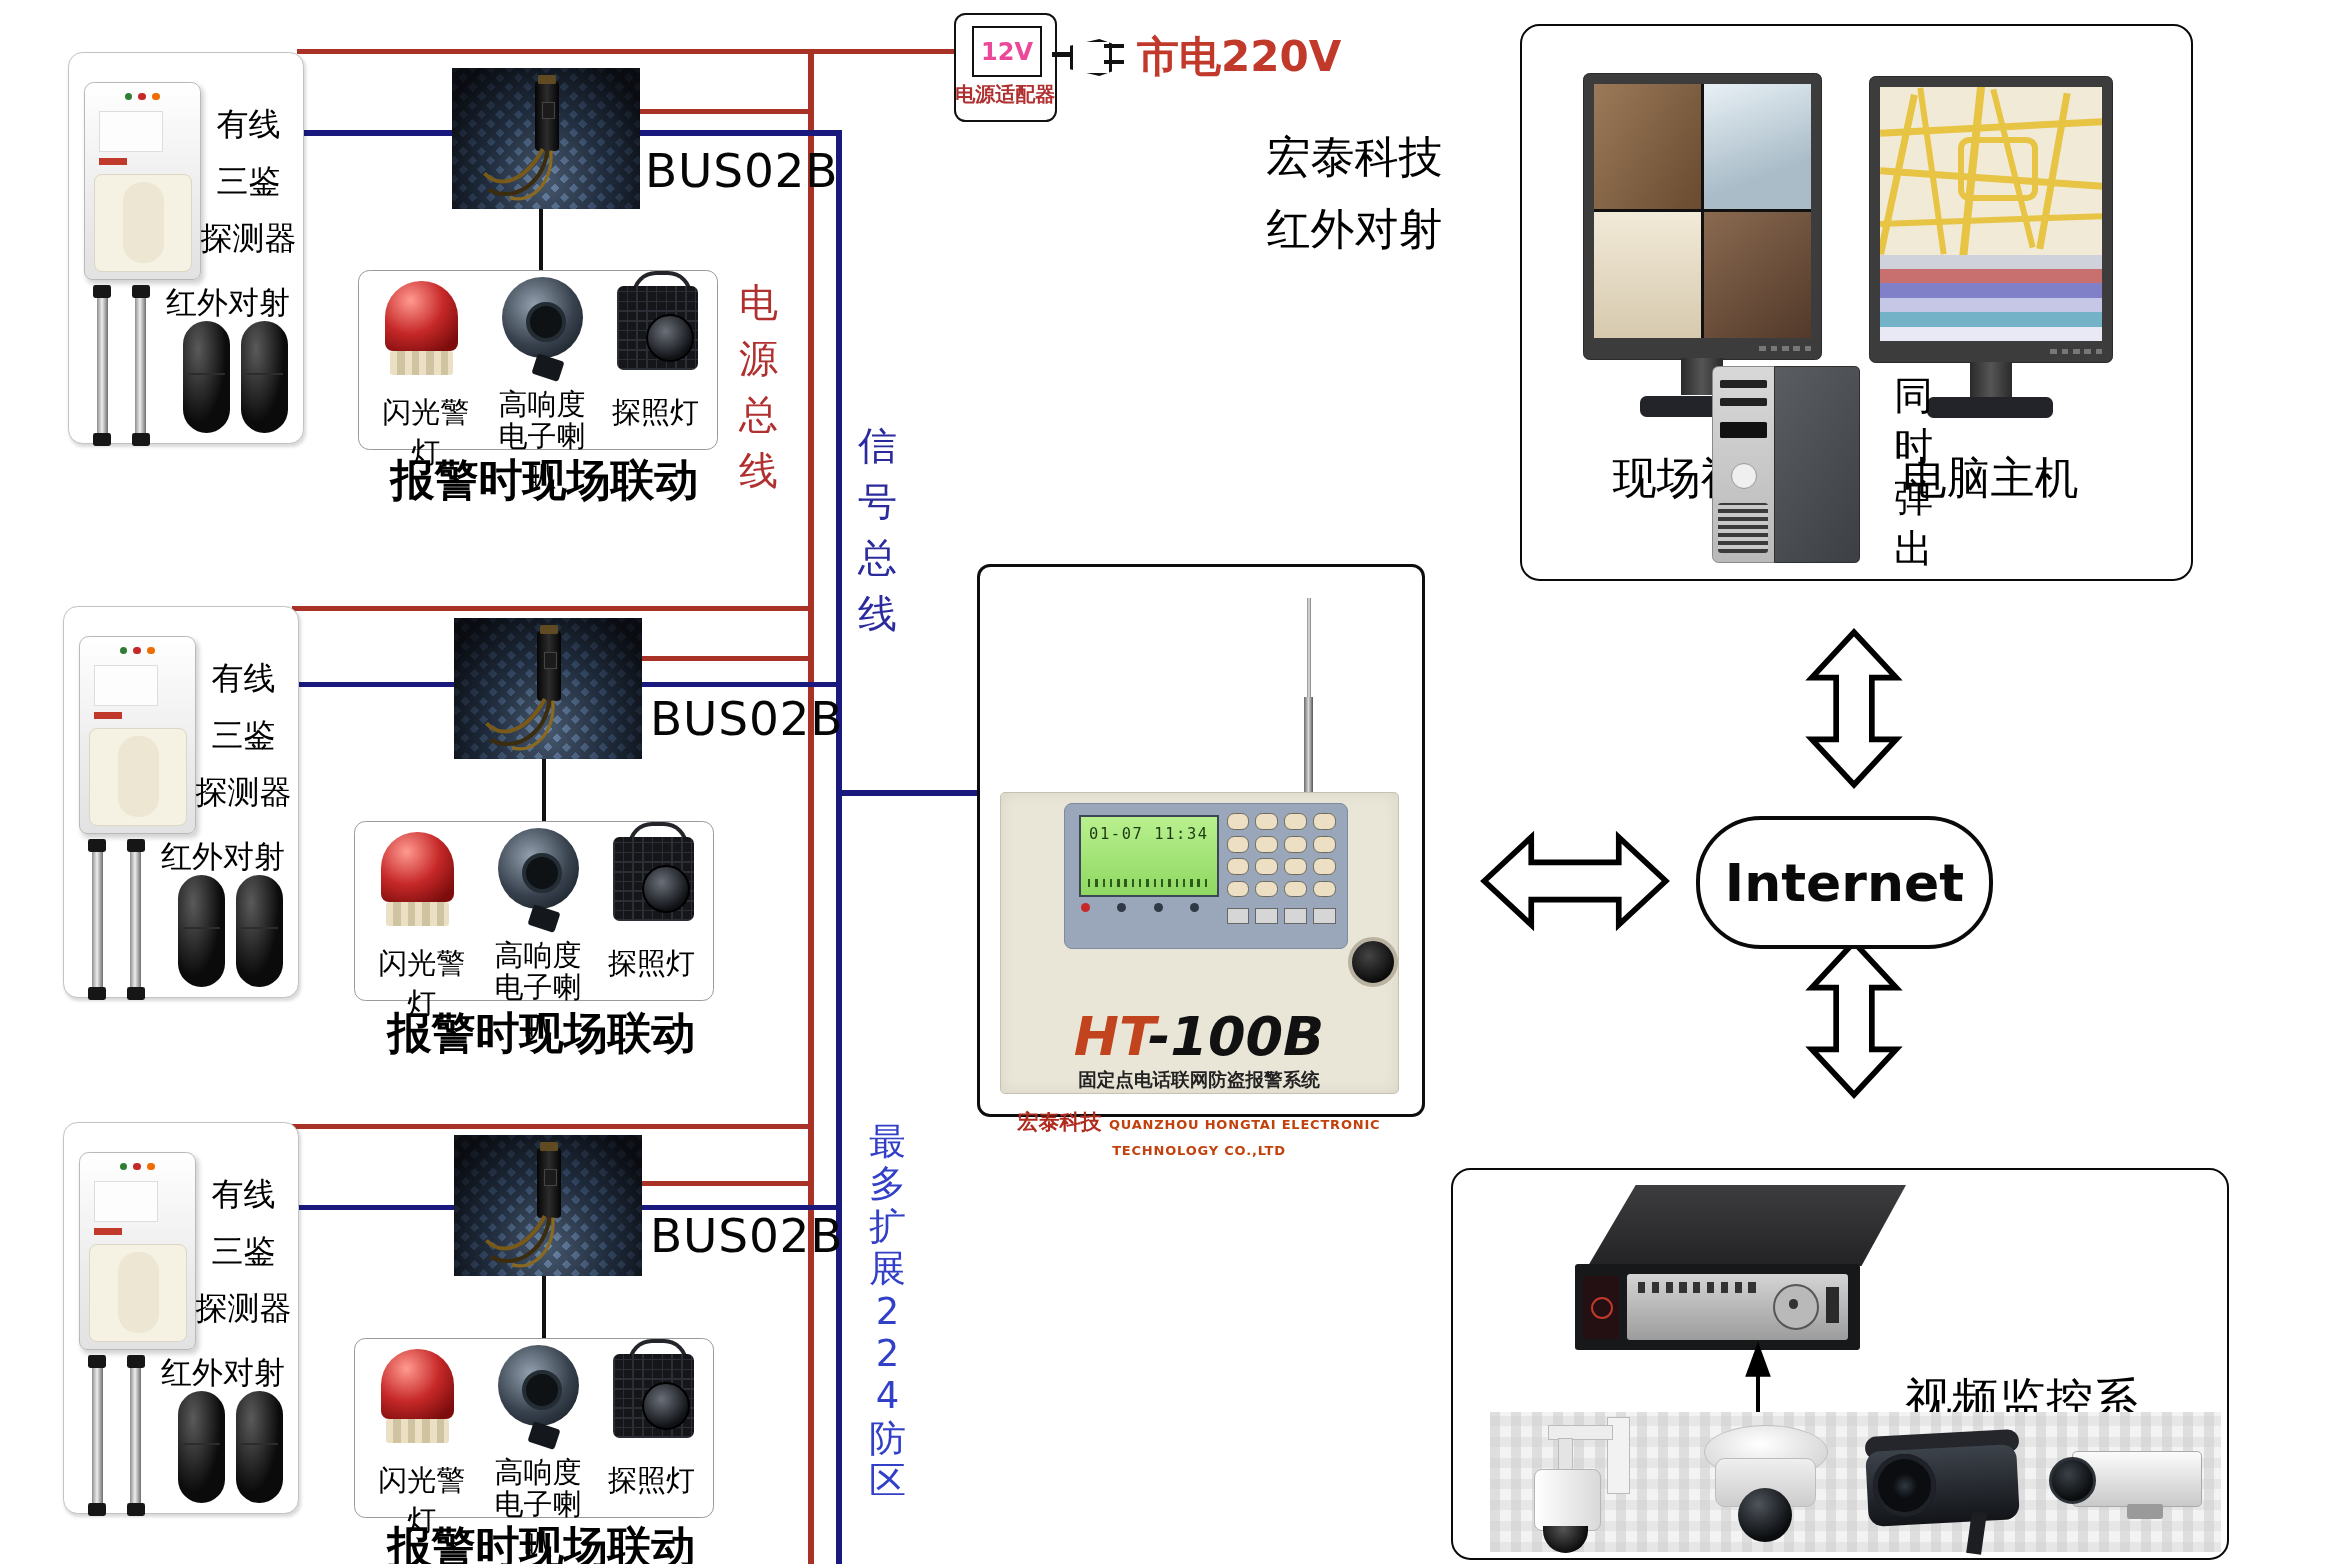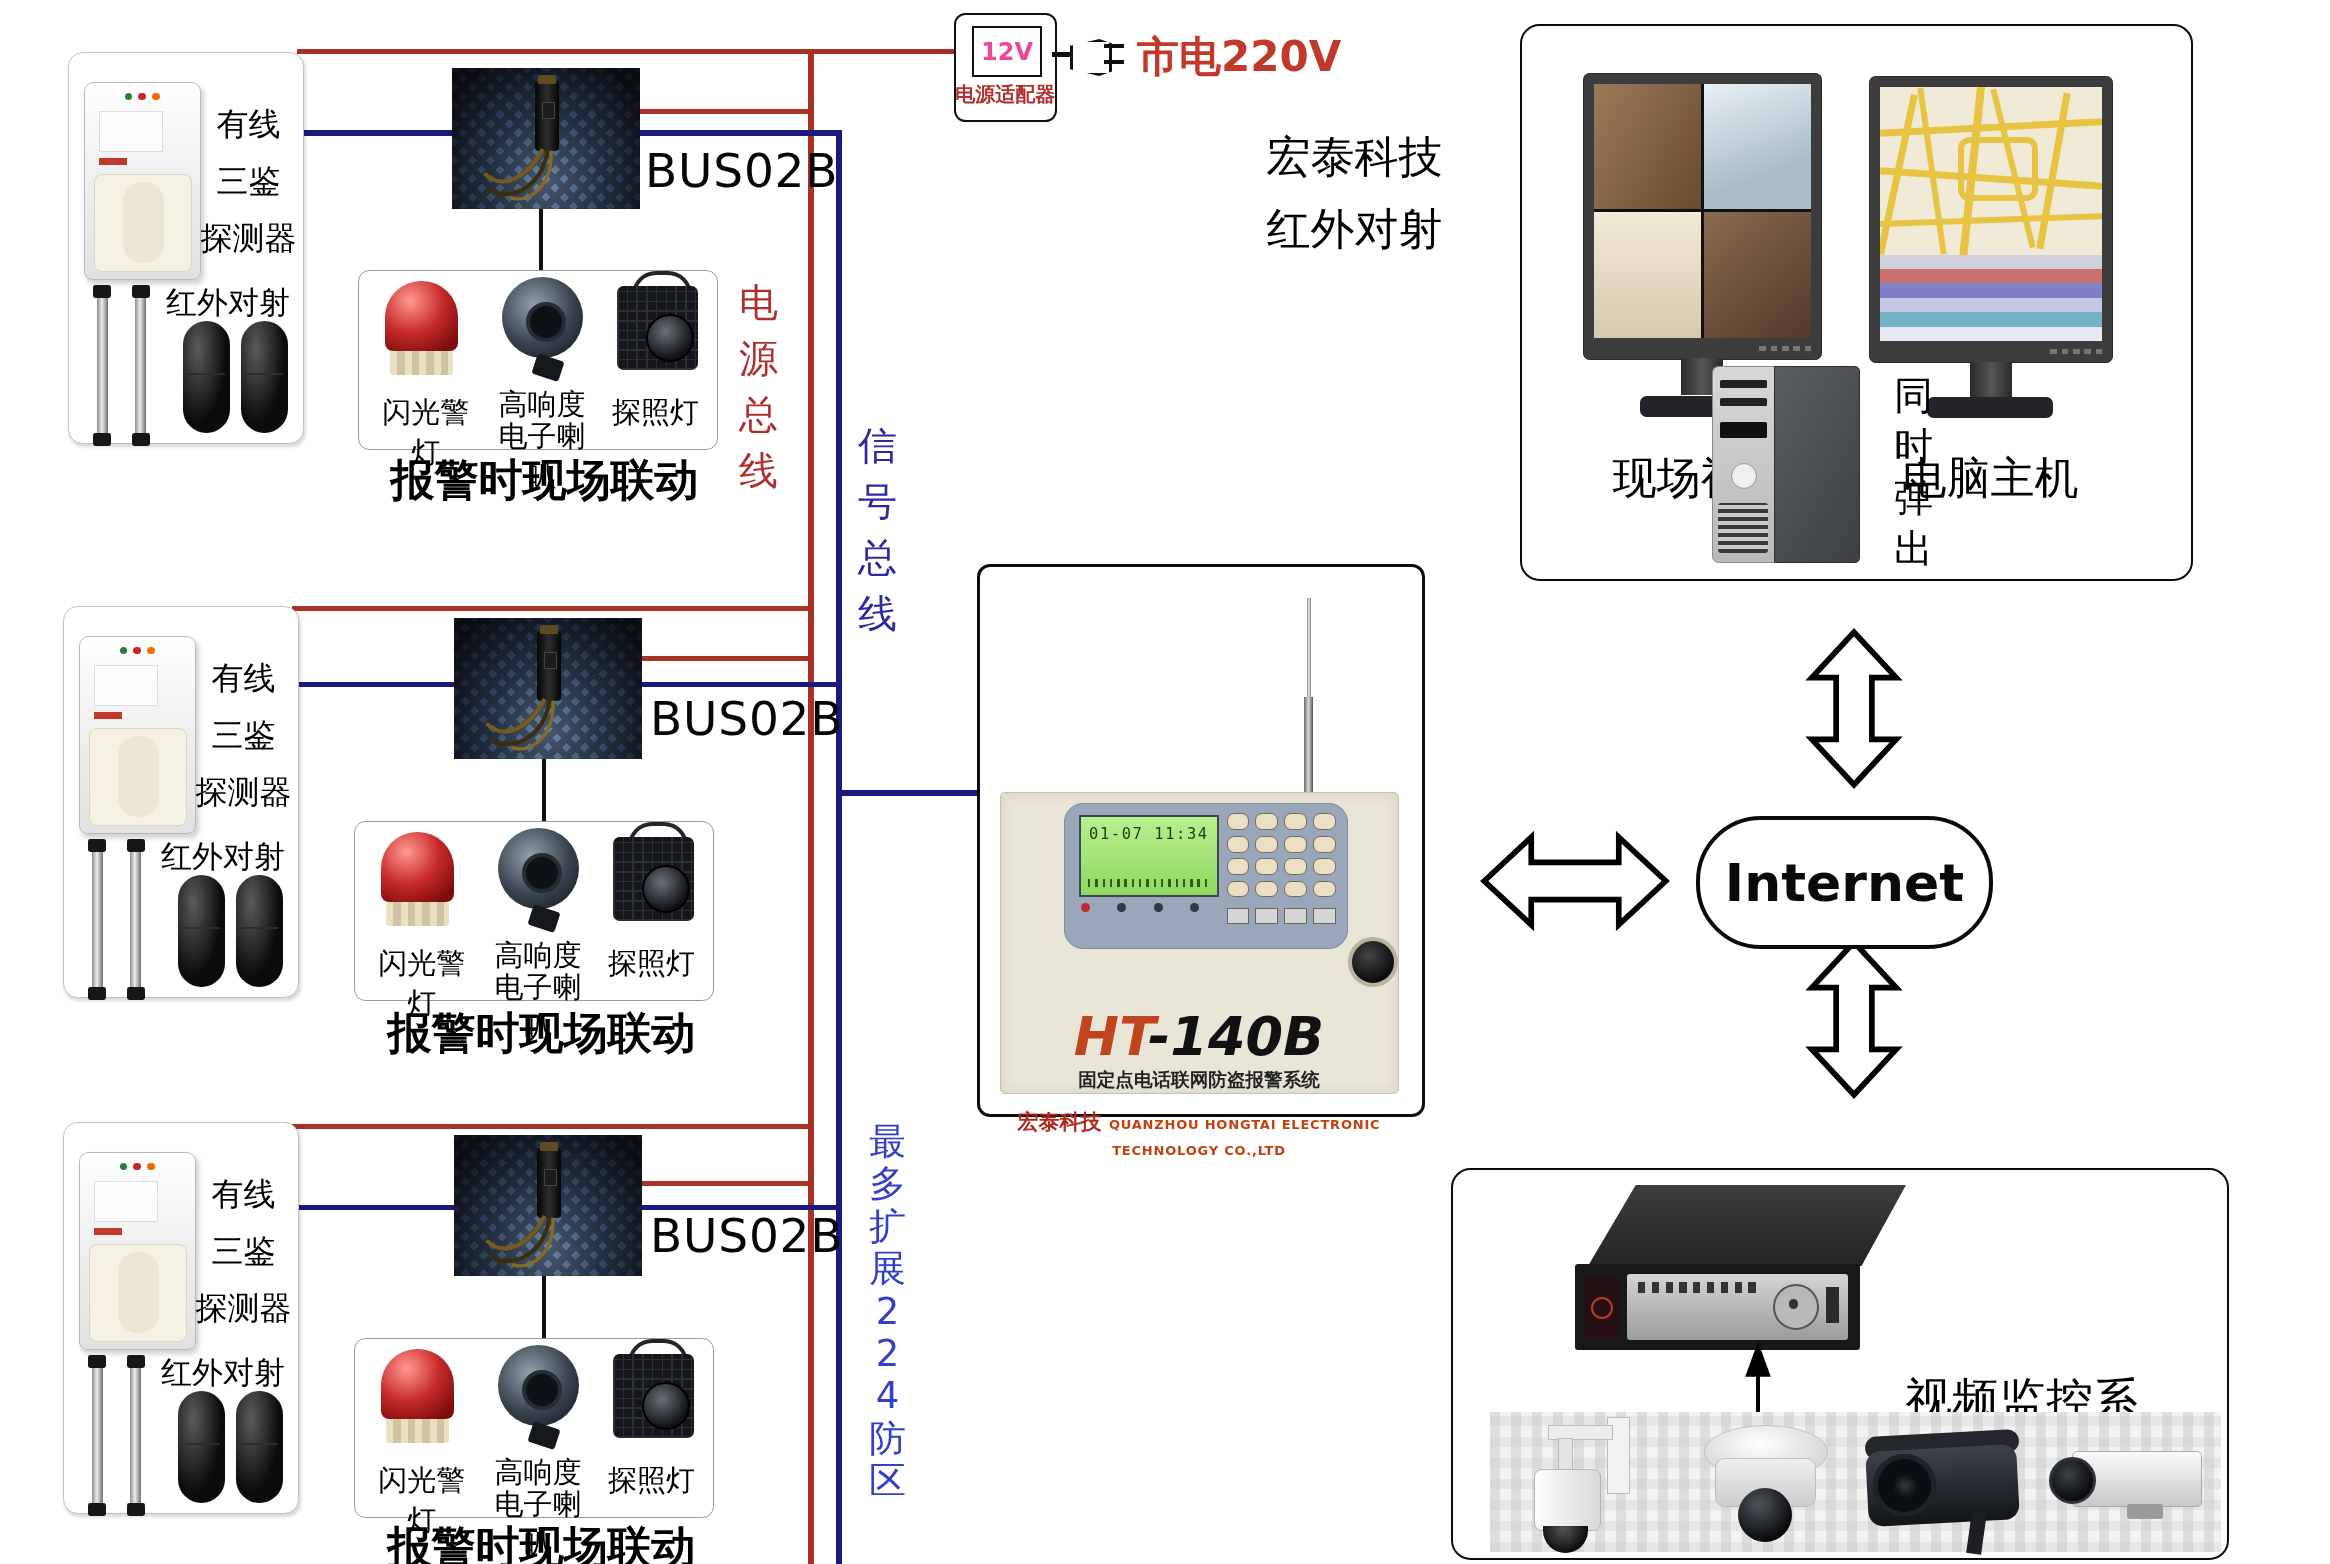--- a/index.html
+++ b/index.html
@@ -112,21 +112,21 @@
   .popup-col{color:#000;font-size:39px;gap:9.7px;}
   
   .internet{position:absolute;left:1696px;top:816px;width:289px;height:125px;border:4.9px solid #0a0a0a;border-radius:65px;
             display:flex;align-items:center;justify-content:center;font-size:52px;font-weight:bold;color:#0a0a0a;background:#fff;}
   
   .panel-box{position:absolute;left:977px;top:564px;width:442px;height:547px;border:3.2px solid #0d0d0d;border-radius:13px;background:#fff;}
   .panel-ant1{position:absolute;left:327px;top:31px;width:4px;height:104px;background:linear-gradient(90deg,#888,#e8e8e8,#777);}
   .panel-ant2{position:absolute;left:324px;top:130px;width:9px;height:97px;background:linear-gradient(90deg,#6a6a6a,#d8d8d8,#555);}
   .panel-body{position:absolute;left:19.5px;top:225px;width:397px;height:300px;background:#eae6d7;border:1.6px solid #c7c2ae;border-radius:4.9px;
               box-shadow:inset 0 0 14.6px rgba(0,0,0,.08);}
-  .ctrl{position:absolute;left:63px;top:9.7px;width:282px;height:144px;background:#9aa6ba;border-radius:19px;border:1.6px solid #7d8aa0;}
+  .ctrl{position:absolute;left:63px;top:9.7px;width:282px;height:144px;background:#9aa6ba;border-radius:8px;border:1.6px solid #7d8aa0;}
   .lcd{position:absolute;left:14.6px;top:11.4px;width:136px;height:78px;border:2.4px solid #3c4654;
        background:linear-gradient(180deg,#b9f08e,#8fd862);}
   .lcd .t{position:absolute;left:8px;top:8px;font-size:15.4px;color:#1d3a10;font-family:"DejaVu Sans Mono",monospace;letter-spacing:1.6px;}
   .lcd .ticks{position:absolute;left:6.5px;bottom:8px;width:122px;height:8px;
        background:repeating-linear-gradient(90deg,#2e5c18 0 2.4px,transparent 2.4px 7.3px);}
   .leds{position:absolute;left:16px;top:99px;display:flex;gap:27.6px;}
   .leds i{width:9px;height:9px;border-radius:50%;display:block;}
   .keys{position:absolute;left:162px;top:9.7px;width:109px;height:84px;display:grid;grid-template-columns:repeat(4,1fr);grid-gap:5.7px;}
   .keys i{display:block;background:#ecdfc3;border:0.8px solid #6d6a5e;border-radius:7.3px;}
   .fnkeys{position:absolute;left:162px;top:104px;width:109px;display:flex;gap:5.7px;}
@@ -449,21 +449,21 @@
         </div>
         <div class="fnkeys">
             <i></i>
             <i></i>
             <i></i>
             <i></i>
           </div>
       </div>
       <div class="lock"></div>
       <div class="model">
-        <span class="hx">HT</span><span class="sx">-140B</span>
+        <span class="hx">HT</span><span class="sx">-100B</span>
       </div>
       <div class="panel-sub">固定点电话联网防盗报警系统</div>
       <div class="brandrow">
         <span>宏泰科技</span>
         <small>QUANZHOU HONGTAI ELECTRONIC TECHNOLOGY CO.,LTD</small>
       </div>
     </div>
   </div>
 
   <div class="big-box" style="left:1520px;top:24px;width:669px;height:553px">

